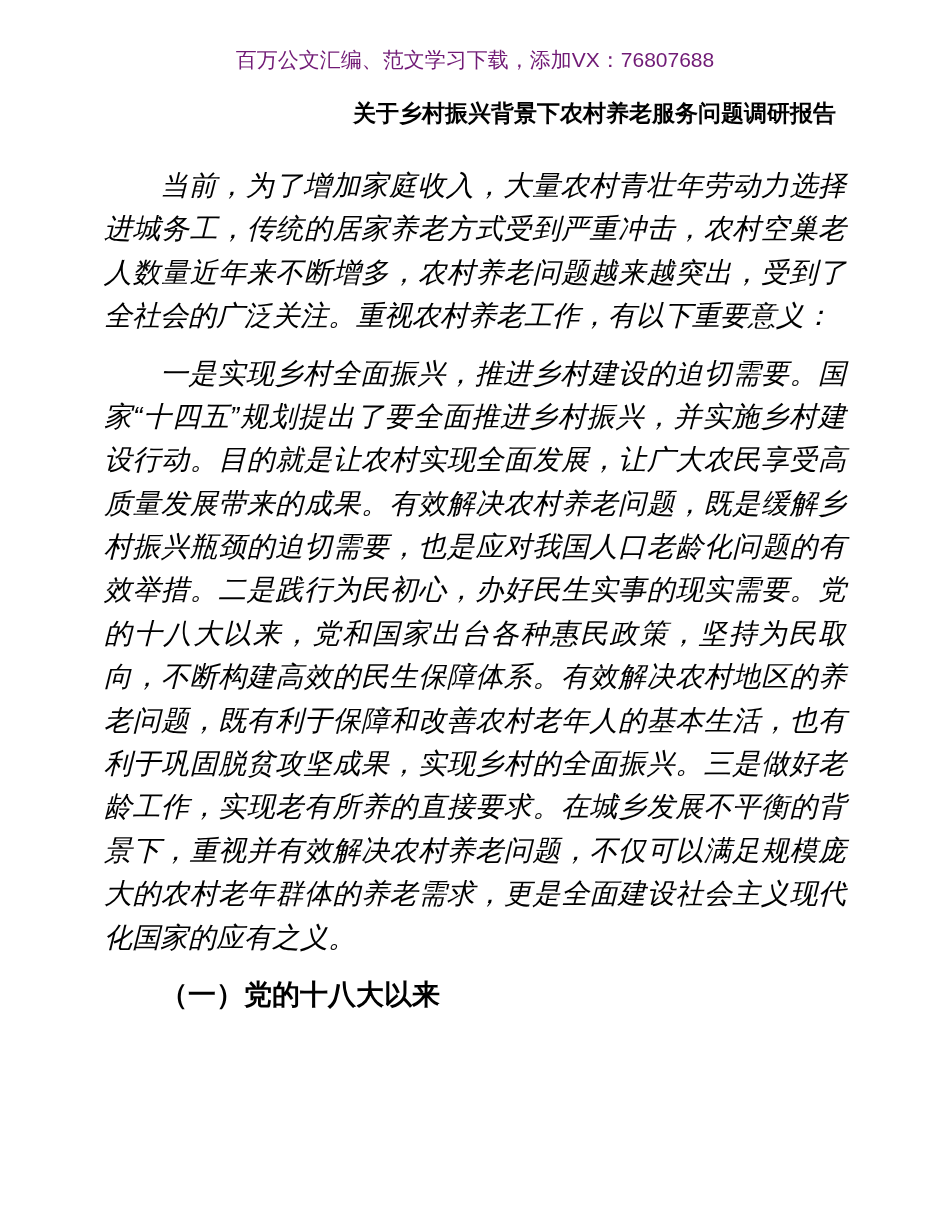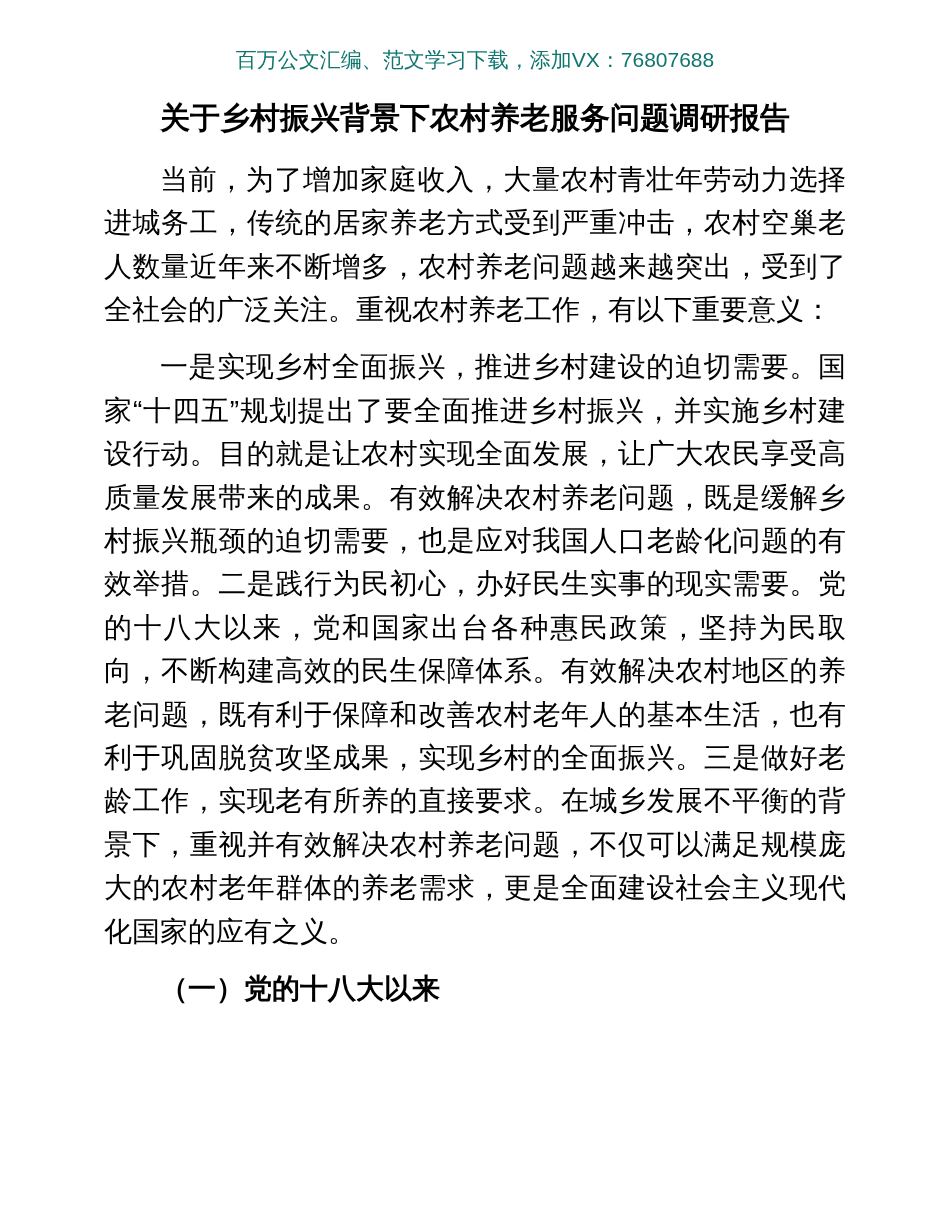--- a/index.html
+++ b/index.html
@@ -12,48 +12,49 @@
       width: 950px;
       min-height: 1230px;
       box-sizing: border-box;
       padding: 46px 104px 60px;
       background: #ffffff;
       color: #000000;
       font-family: "Liberation Sans", sans-serif;
     }
     .notice {
       text-align: center;
-      color: #0f766e;
+      color: #701a75;
       font-size: 21px;
       line-height: 1.3;
       margin: 0 0 24px;
       font-weight: 400;
     }
     .title {
-      font-size: 30px;
+      font-size: 23px;
       font-weight: 700;
-      text-align: center;
+      text-align: right;
       line-height: 1.42;
-      margin: 0 10px 18px;
+      margin: 0 10px 34px;
     }
     .heading {
       font-size: 28px;
       font-weight: 700;
       text-indent: 2em;
       line-height: 1.55;
       margin: 0 0 16px;
     }
     .para {
       font-size: 28px;
       font-weight: 400;
       text-indent: 2em;
       text-align: justify;
       text-justify: inter-ideograph;
       line-height: 1.55;
       margin: 0 0 14px;
+      font-style: italic;
     }
   </style>
 </head>
 <body>
 
 <div class="page">
 
   <div class="notice">百万公文汇编、范文学习下载，添加VX：76807688</div>
 
   <h1 class="title">关于乡村振兴背景下农村养老服务问题调研报告</h1>

